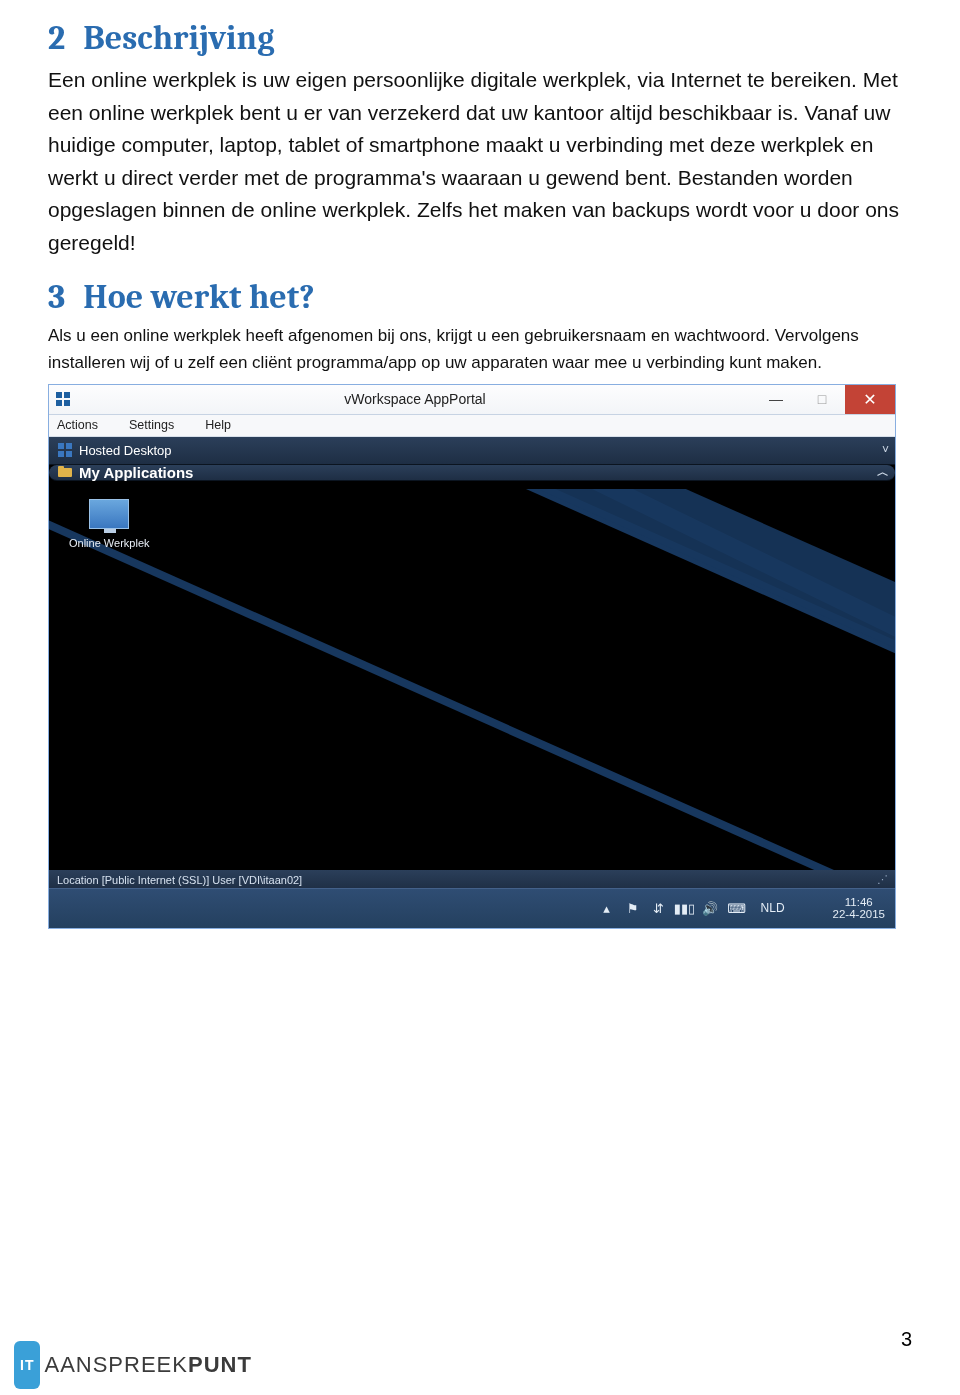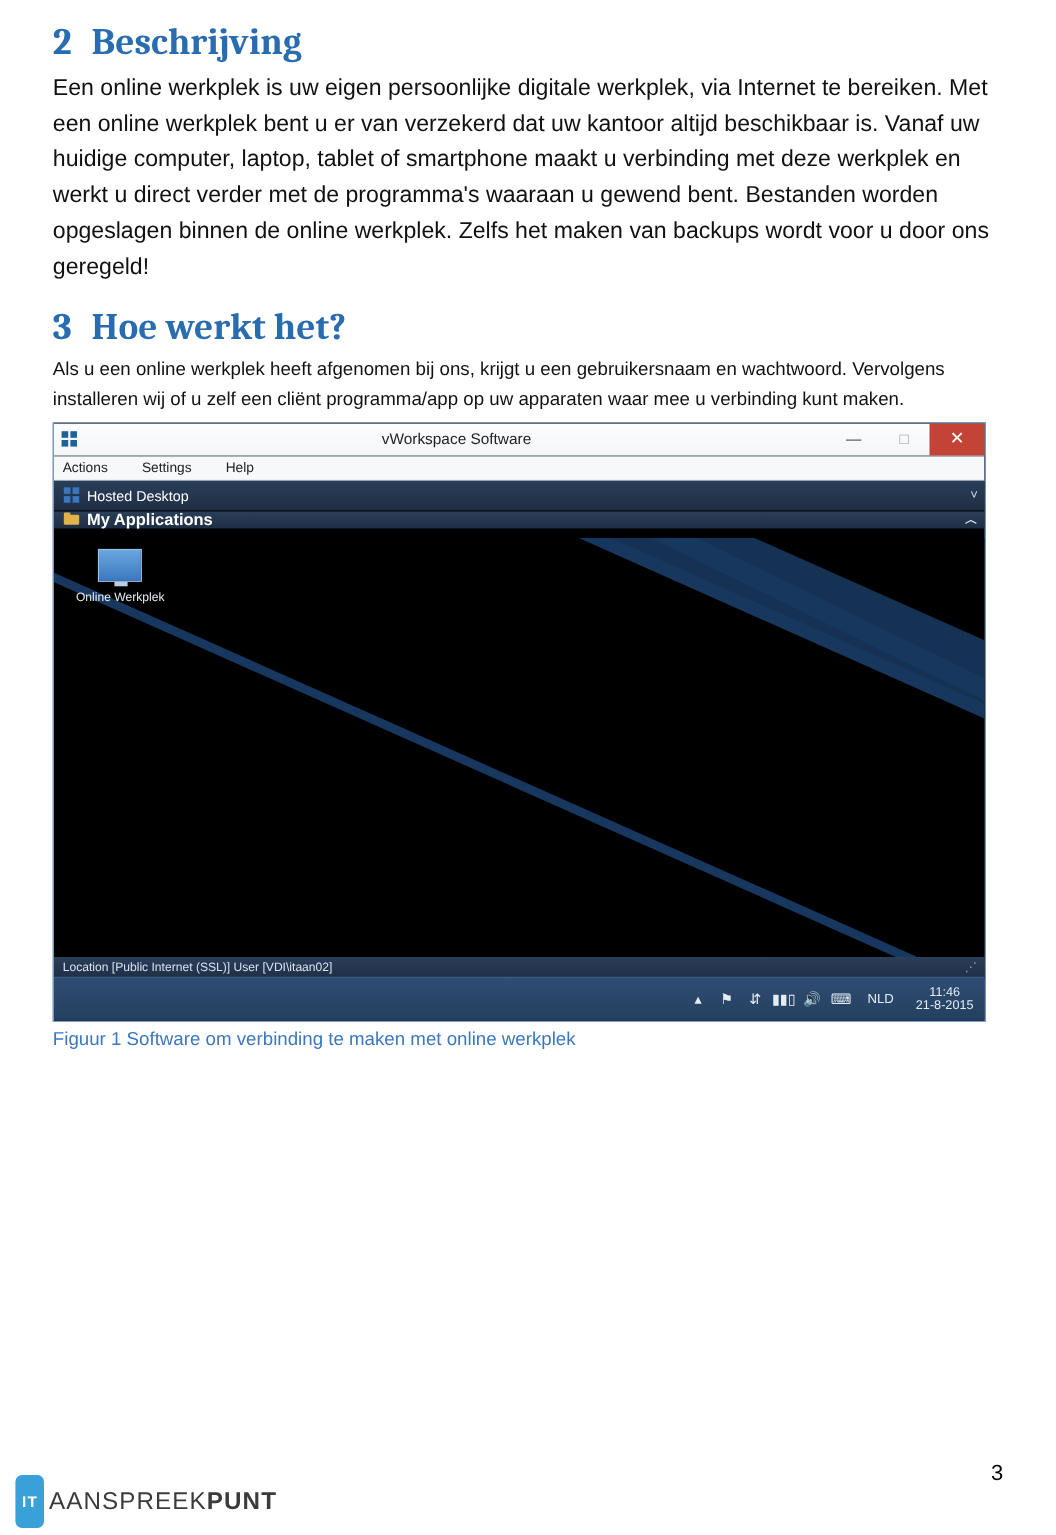--- a/index.html
+++ b/index.html
@@ -27,21 +27,21 @@
   .winbtn.close { background:#c34336; color:#fff; width:50px; font-size:16px; }
   .winbtn.max { color:#999; }
 
   .menubar { height:22px; background:#f7f8fa; border-bottom:1px solid #d8e0ea; display:flex; align-items:center; padding:0 8px; gap:31px; font-size:12.5px; color:#222; }
   .menubar span { cursor:default; }
 
   .bandrow { height:28px; background:linear-gradient(#2b3f5a,#1e2e44); color:#fff; display:flex; align-items:center; padding:0 8px; font-size:13px; border-bottom:1px solid #0b1420; }
   .bandrow .lead-icon { width:16px; height:16px; margin-right:6px; display:inline-flex; }
   .bandrow .lead-icon.hd svg rect { fill:#3a77c0; }
   .bandrow .lead-icon.fold svg rect { fill:#e0b34a; }
-  .bandrow.apps { height:16px; font-weight:700; font-size:15px; }
+  .bandrow.apps { height:16px; font-weight:700; font-size:15px;border-radius:13px; }
   .bandrow .chev { margin-left:auto; font-size:12px; color:#cdd8e6; letter-spacing:-2px; }
 
   .canvas { position:absolute; left:0; right:0; top:104px; bottom:20px; background:#000; overflow:hidden; }
   
   .diag { position:absolute; background:#17375e; }
   .d1 { width:1400px; height:18px; top:-40px; left:-200px; transform:rotate(26deg); }
   .d2 { width:1400px; height:12px; top:60px; left:-60px; transform:rotate(24deg); }
   .d3 { width:1400px; height:60px; top:120px; left:200px; transform:rotate(24deg); opacity:.9; }
   .d4 { width:1400px; height:8px; top:210px; left:-300px; transform:rotate(24deg); }
 
@@ -51,21 +51,21 @@
   .appicon-block .lbl { margin-top:8px; }
 
   .statusbar { position:absolute; left:0; right:0; bottom:0; height:20px; background:linear-gradient(#2b3f5a,#1e2e44); color:#d6e1ef; font-size:11px; display:flex; align-items:center; padding:0 8px; }
   .statusbar .grip { margin-left:auto; letter-spacing:-1px; color:#94a8c0; }
 
   
   .taskbar { position:absolute; left:0; right:0; bottom:0; height:40px; background:linear-gradient(#2f4d73,#24405f); border-top:1px solid #44618a; display:flex; align-items:center; color:#e4edf6; font-size:12px; }
   .tray { margin-left:auto; display:flex; align-items:center; gap:10px; padding-right:6px; }
   .tray .ico { width:16px; height:16px; display:inline-flex; align-items:center; justify-content:center; color:#e4edf6; font-size:13px; }
   .tray .lang-pill { padding:0 6px; font-size:12px; }
-  .tray .clock { text-align:center; line-height:1.05; font-size:11.5px; padding:0 4px; }
+  .tray .clock { text-align:center; line-height:1.05; font-size:11.5px; padding:0 4px;margin-left:28px; }
 
   .caption { color:#3a77c0; font-family:"Segoe UI", Tahoma, sans-serif; font-size:17px; margin-top:6px; }
 
   .pagenum { position:absolute; right:48px; bottom:44px; font-size:20px; font-family: Verdana, sans-serif; }
 
   .footer-logo { position:absolute; left:14px; bottom:6px; display:flex; align-items:center; font-family:"Segoe UI", Tahoma, sans-serif; color:#3b3b3b; }
   .footer-logo .badge { background:#3aa0d8; color:#fff; font-weight:700; font-size:14px; padding:16px 6px; border-radius:6px; margin-right:4px; letter-spacing:1px; }
   .footer-logo .word { font-size:22px; letter-spacing:1px; }
   .footer-logo .word b { font-weight:700; }
 </style>
@@ -89,21 +89,21 @@
 
       <div class="titlebar">
         <span class="appicon">
           <svg viewBox="0 0 16 16">
               <rect x="1" y="1" width="6" height="6"></rect>
               <rect x="9" y="1" width="6" height="6"></rect>
               <rect x="1" y="9" width="6" height="6"></rect>
               <rect x="9" y="9" width="6" height="6"></rect>
             </svg>
         </span>
-        <span class="title">vWorkspace Software</span>
+        <span class="title">vWorkspace AppPortal</span>
         <div class="winbtns">
           <div class="winbtn">—</div>
           <div class="winbtn max">□</div>
           <div class="winbtn close">✕</div>
         </div>
       </div>
 
       <div class="menubar">
         <span>Actions</span>
         <span>Settings</span>
@@ -156,27 +156,26 @@
       <div class="tray">
         <span class="ico">▴</span>
         <span class="ico">⚑</span>
         <span class="ico">⇵</span>
         <span class="ico">▮▮▯</span>
         <span class="ico">🔊</span>
         <span class="ico">⌨</span>
         <span class="lang-pill">NLD</span>
         <span class="clock">
           <div>11:46</div>
-          <div>21-8-2015</div>
+          <div>22-4-2015</div>
         </span>
       </div>
     </div>
   </div>
 
-  <div class="caption">Figuur 1 Software om verbinding te maken met online werkplek</div>
 
   <div class="pagenum">3</div>
 
   <div class="footer-logo">
     <span class="badge">IT</span>
     <span class="word">
       <span>AANSPREEK</span><b>PUNT</b>
     </span>
   </div>
 

